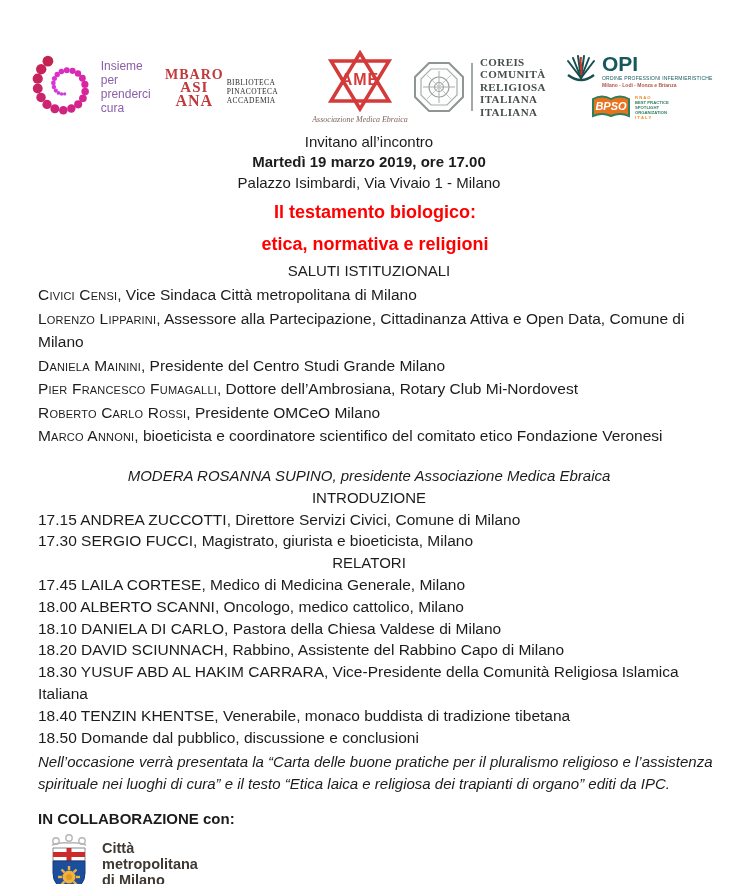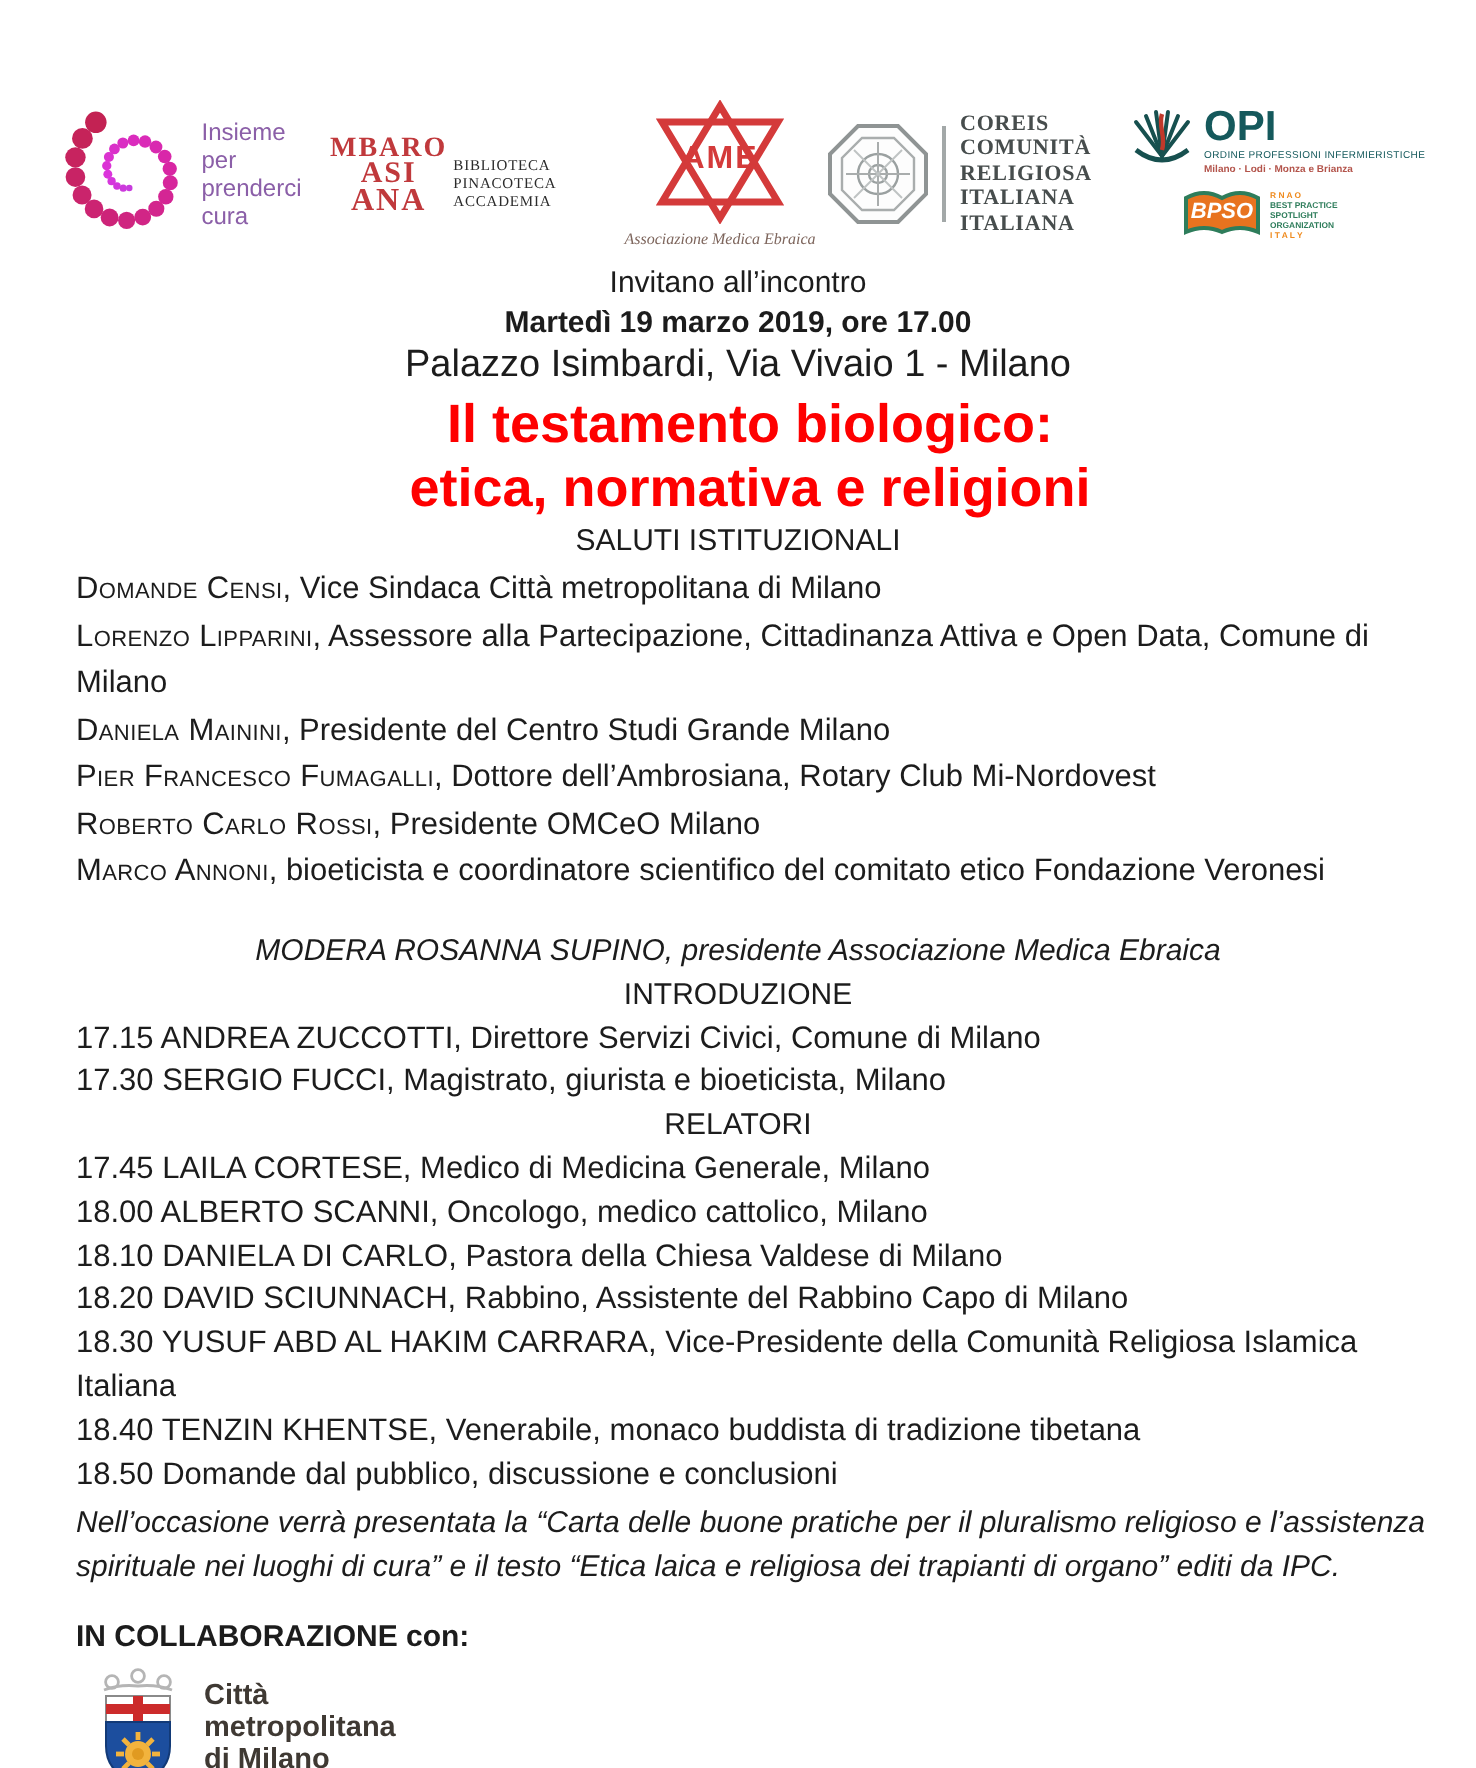--- a/index.html
+++ b/index.html
@@ -33,22 +33,22 @@
   .opi-area{font-size:5px;color:#b3544b;font-weight:bold;margin-top:1px;}
   .bpso-row{display:flex;align-items:center;margin:5px 0 0 26px;}
   .bpso-book{position:relative;width:42px;height:28px;}
   .bpso-acro{position:absolute;left:0;top:7px;width:42px;text-align:center;color:#fff;
              font-weight:bold;font-style:italic;font-size:11px;}
   .bpso-side{font-size:4.2px;line-height:5px;color:#2e7d5b;margin-left:3px;font-weight:bold;}
   
   .center{text-align:center;}
   .invite{font-size:15px;line-height:19px;margin-top:2px;}
   .datetime{font-size:15px;font-weight:bold;line-height:21px;}
-  .venue{font-size:19px;line-height:21px;}
-  .maintitle{font-size:27px;font-weight:bold;line-height:32px;color:#fe0000;margin-top:3px;padding-left:12px;}
+  .venue{font-size:15px;line-height:21px;}
+  .maintitle{font-size:18px;font-weight:bold;line-height:32px;color:#fe0000;margin-top:3px;padding-left:12px;}
   .sect{font-size:15px;line-height:22px;}
   
   .speakers{margin:1px 20px 0 38px;font-size:15.5px;line-height:23.5px;}
   .sc{font-variant:small-caps;letter-spacing:0.2px;}
   .modera{margin-top:17px;font-style:italic;}
   .schedule{margin:0 20px 0 38px;font-size:15.5px;line-height:21.8px;}
   .note{margin:3px 16px 0 38px;font-size:15px;line-height:22px;font-style:italic;}
   
   .collab-h{margin:15px 0 0 38px;font-size:15px;font-weight:bold;}
   .citta-row{display:flex;align-items:center;margin:4px 0 0 46px;height:66px;}
@@ -187,21 +187,21 @@
   <div class="center invite">Invitano all’incontro</div>
   <div class="center datetime">Martedì 19 marzo 2019, ore 17.00</div>
   <div class="center venue">Palazzo Isimbardi, Via Vivaio 1 - Milano</div>
   <div class="center maintitle">
     <div>Il testamento biologico:</div>
     <div>etica, normativa e religioni</div>
   </div>
 
   <div class="center sect">SALUTI ISTITUZIONALI</div>
   <div class="speakers">
-    <div><span class="sc">Domande Censi</span><span>, Vice Sindaca Città metropolitana di Milano</span></div>
+    <div><span class="sc">Civici Censi</span><span>, Vice Sindaca Città metropolitana di Milano</span></div>
     <div><span class="sc">Lorenzo Lipparini</span><span>, Assessore alla Partecipazione, Cittadinanza Attiva e Open Data, Comune di Milano</span></div>
     <div><span class="sc">Daniela Mainini</span><span>, Presidente del Centro Studi Grande Milano</span></div>
     <div><span class="sc">Pier Francesco Fumagalli</span><span>, Dottore dell’Ambrosiana, Rotary Club Mi-Nordovest</span></div>
     <div><span class="sc">Roberto Carlo Rossi</span><span>, Presidente OMCeO Milano</span></div>
     <div><span class="sc">Marco Annoni</span><span>, bioeticista e coordinatore scientifico del comitato etico Fondazione Veronesi</span></div>
   </div>
 
   <div class="center sect modera">MODERA ROSANNA SUPINO, presidente Associazione Medica Ebraica</div>
   <div class="center sect">INTRODUZIONE</div>
   <div class="schedule">

